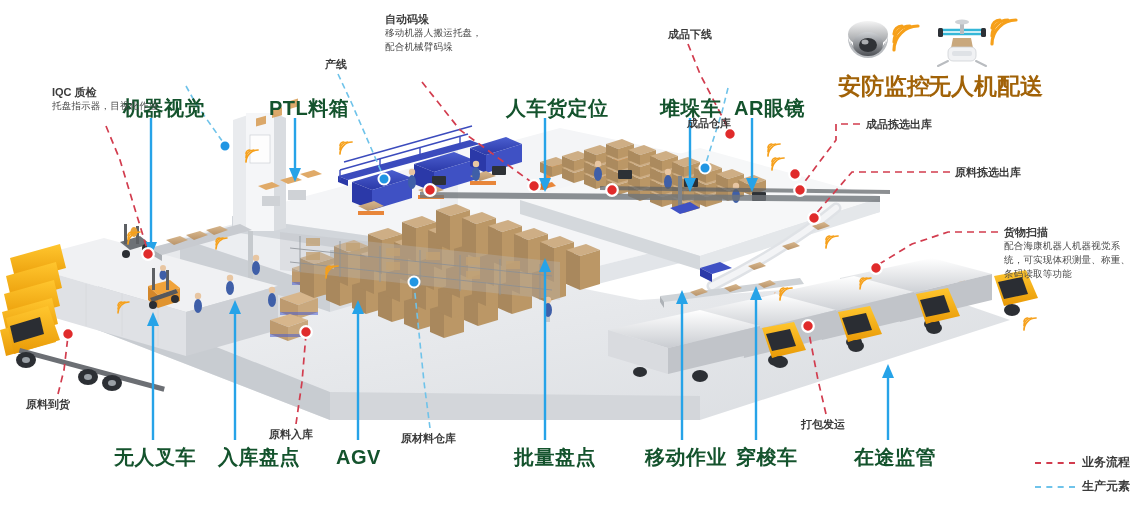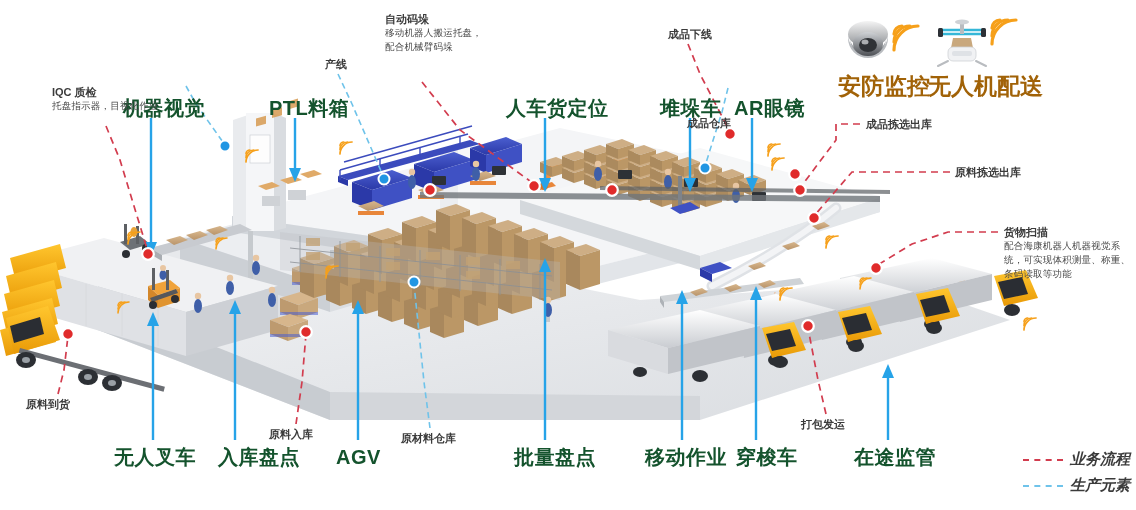--- a/index.html
+++ b/index.html
@@ -67,24 +67,23 @@
     white-space: nowrap;
     line-height: 1;
     margin-top: 3px;
   }
   .dev .art { position: relative; height: 58px; }
 
   
   #legend {
     position: absolute;
     right: 6px; bottom: 8px;
-    font-size: 15px;
+    font-size: 12px;
     color: #3b3b3b;
     font-weight: bold;
-    font-style: italic;
   }
   #legend .row { display: flex; align-items: center; gap: 7px; margin-bottom: 7px; }
   #legend .dash { width: 40px; height: 0; border-top: 2px dashed #d23c4e; }
   #legend .dash.blue { border-top-color: #6fc3ea; }
 </style>
 </head>
 <body>
 
 <div id="stage">
 

